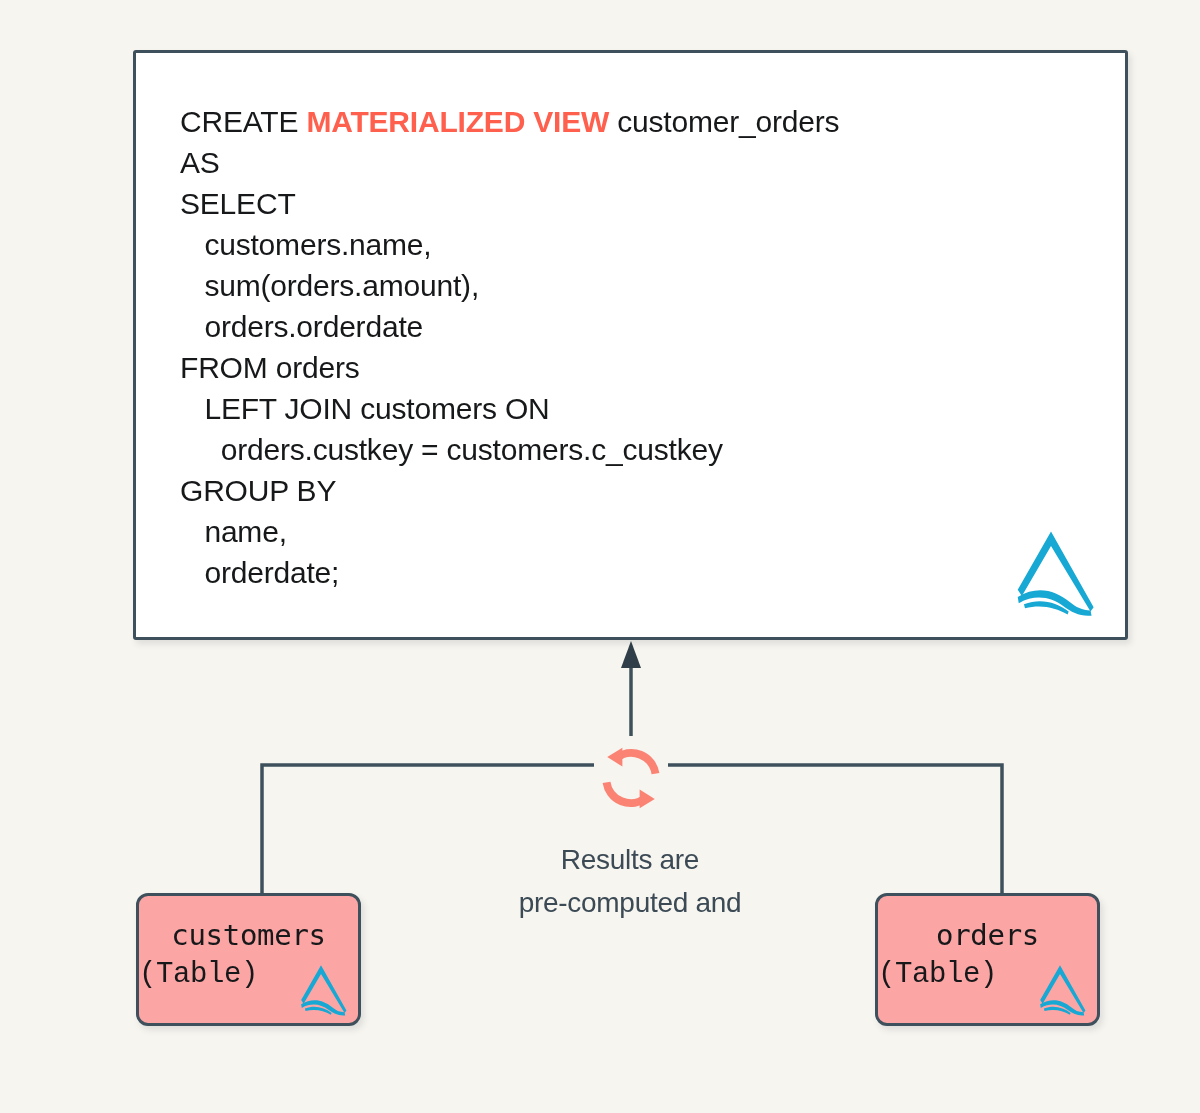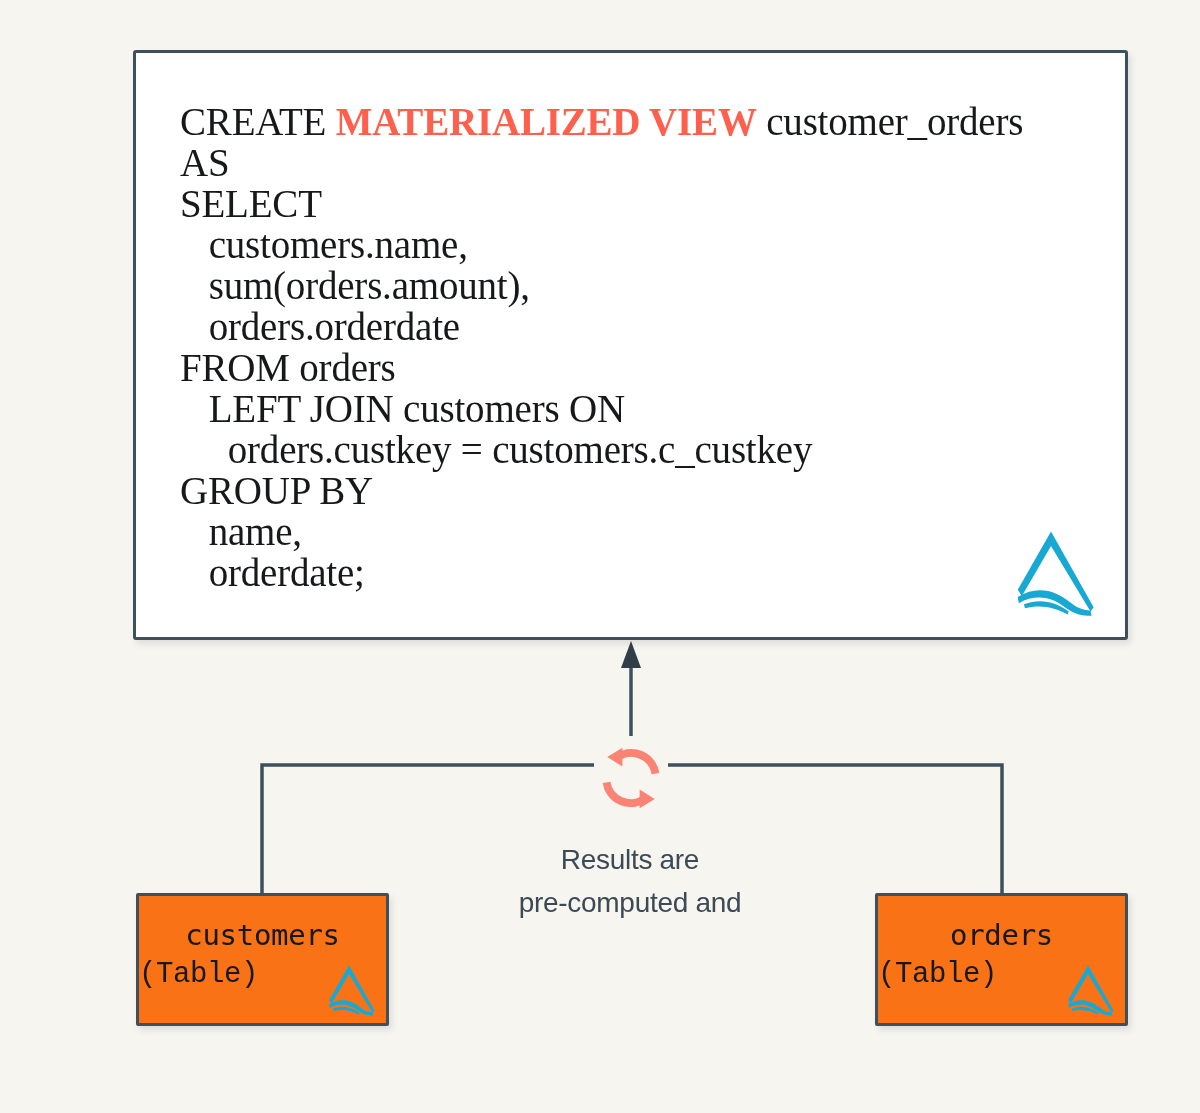--- a/index.html
+++ b/index.html
@@ -32,22 +32,22 @@
     border: 3px solid #3e505c;
     border-radius: 3px;
     box-sizing: border-box;
     box-shadow: 3px 4px 6px rgba(60,70,80,0.13);
     overflow: hidden;
   }
   .code-text {
     position: absolute;
     left: 44px;
     top: 48px;
-    font-family: Liberation Serif, serif;
-    font-size: 39px;
+    font-family: Liberation Sans, sans-serif;
+    font-size: 30px;
     line-height: 41px;
     color: #16181a;
     white-space: pre;
     letter-spacing: -0.2px;
   }
   .kw-red { color: #ff5f4d; font-weight: bold; }
 
   
   .logo-big {
     position: absolute;
@@ -93,25 +93,25 @@
     font-size: 28px;
     line-height: 43px;
     color: #3b4a55;
     letter-spacing: -0.3px;
   }
 
   
   .table-box {
     position: absolute;
     top: 893px;
-    width: 253px;
+    width: 225px;
     height: 133px;
-    background: #f97316;
+    background: #fca5a5;
     border: 3px solid #3e505c;
-    border-radius: 2px;
+    border-radius: 12px;
     box-sizing: border-box;
     box-shadow: 3px 4px 6px rgba(60,70,80,0.13);
     overflow: hidden;
   }
   .table-box.left  { left: 136px; }
   .table-box.right { left: 875px; padding-left: 20px; }
 
   .table-name {
     position: absolute;
     left: 0; right: 0;

